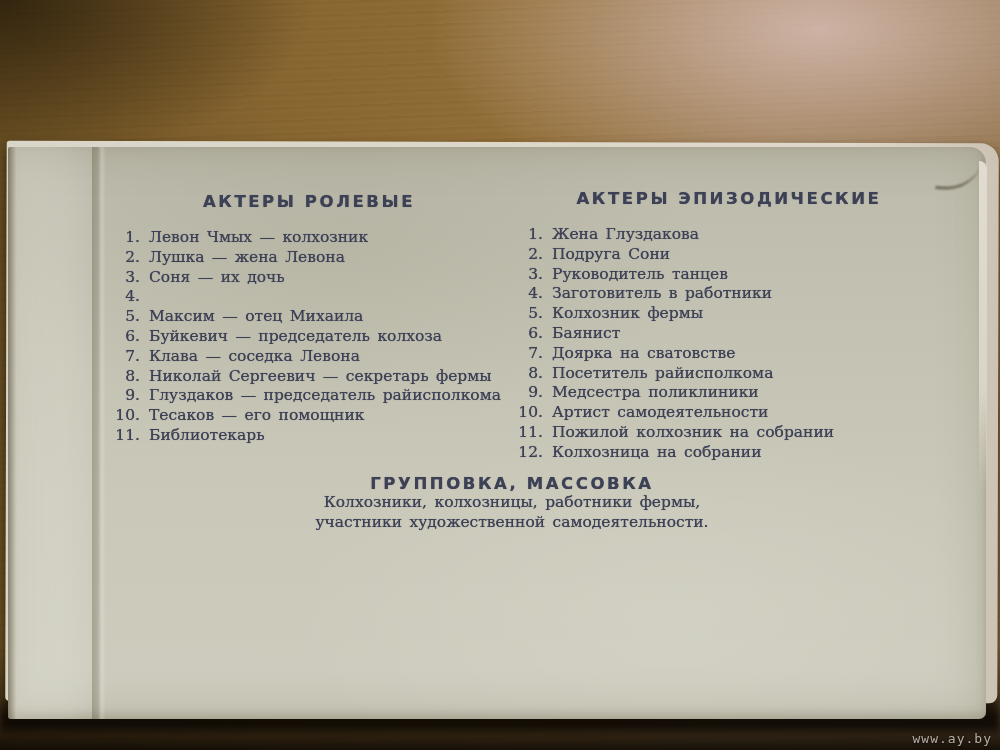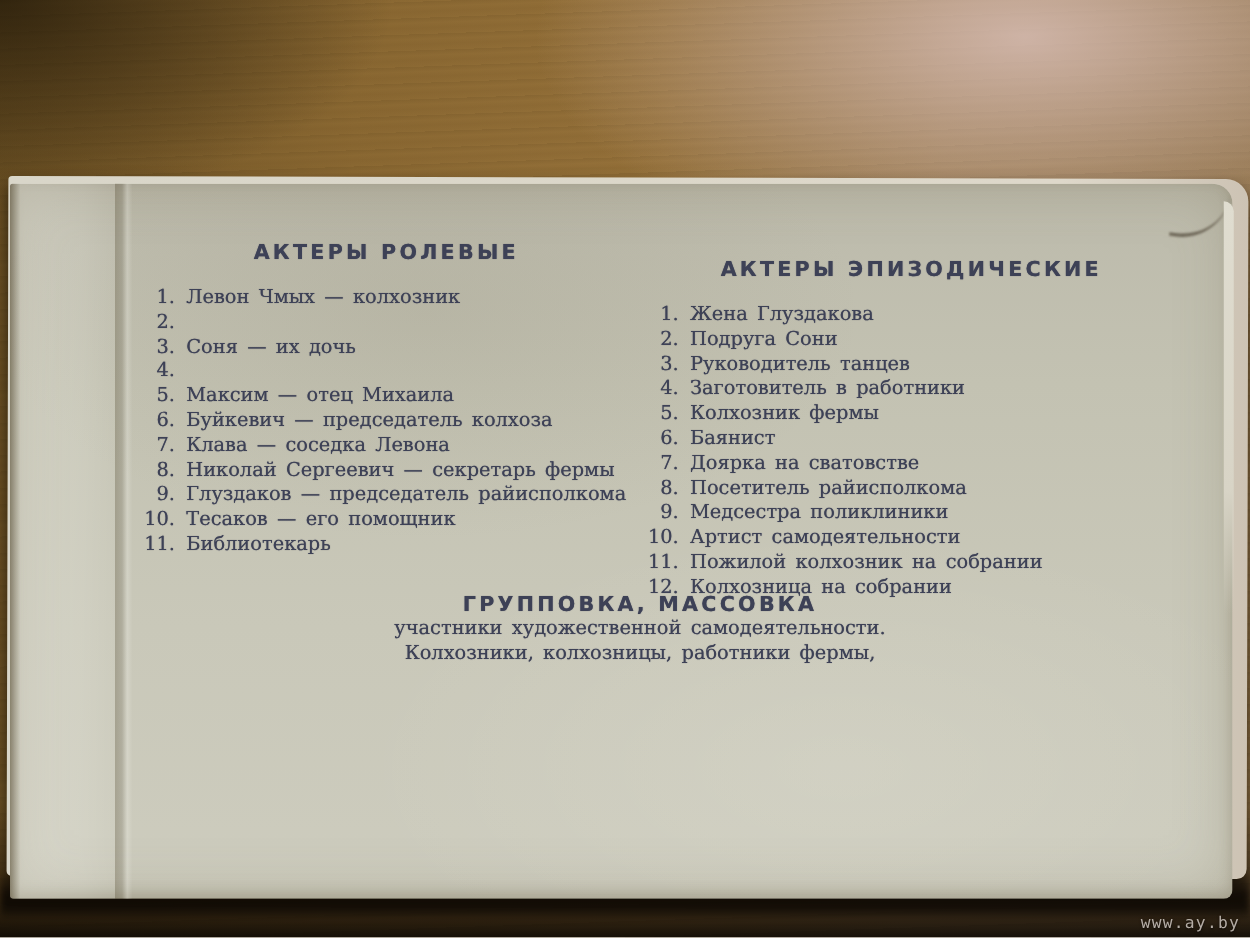--- a/index.html
+++ b/index.html
@@ -56,21 +56,21 @@
   }
   .page .edge-sliver{
     position:absolute;right:-1px;top:14px;width:8px;height:330px;
     background:linear-gradient(180deg,#e0ddd0,#d8d4c6 70%,rgba(216,212,198,0));
     border-radius:0 8px 0 0;
   }
   
   .ink{color:#3d4156;text-shadow:0 0 .7px rgba(61,65,86,.85);}
   .col{position:absolute;}
   .col-left{left:110px;top:192px;width:398px;}
-  .col-right{left:513px;top:206px;width:432px;}
+  .col-right{left:513px;top:189px;width:432px;}
   .cast-title{
     font-family:"DejaVu Sans","Liberation Sans",sans-serif;
     font-weight:bold;font-size:16.5px;letter-spacing:2.6px;
     text-align:center;margin-bottom:17px;white-space:nowrap;
   }
   .cast-list{font-size:15.5px;line-height:19.8px;word-spacing:2.5px;}
   .cast-item{display:flex;}
   .cast-item .num{width:30px;text-align:right;flex:none;margin-right:9px;}
   .cast-item .txt{white-space:nowrap;}
   .group-section{position:absolute;left:92px;top:474px;width:840px;text-align:center;}
@@ -104,20 +104,21 @@
   <div class="col col-left ink">
     <div class="cast-title">АКТЕРЫ РОЛЕВЫЕ</div>
     <div class="cast-list">
 
     <div class="cast-item">
           <span class="num">1.</span>
           <span class="txt">Левон Чмых — колхозник</span>
         </div>
         <div class="cast-item">
           <span class="num">2.</span>
+          <span class="txt">Лушка — жена Левона</span>
         </div>
         <div class="cast-item">
           <span class="num">3.</span>
           <span class="txt">Соня — их дочь</span>
         </div>
         <div class="cast-item">
           <span class="num">4.</span>
         </div>
         <div class="cast-item">
           <span class="num">5.</span>
@@ -201,20 +202,20 @@
         <div class="cast-item">
           <span class="num">12.</span>
           <span class="txt">Колхозница на собрании</span>
         </div>
       </div>
   </div>
 
   <div class="group-section ink">
     <div class="group-title">ГРУППОВКА, МАССОВКА</div>
     <div class="group-lines">
+      <div>Колхозники, колхозницы, работники фермы,</div>
       <div>участники художественной самодеятельности.</div>
-      <div>Колхозники, колхозницы, работники фермы,</div>
     </div>
   </div>
 
   <div class="watermark">www.ay.by</div>
 
 </div>
 
 </body></html>

